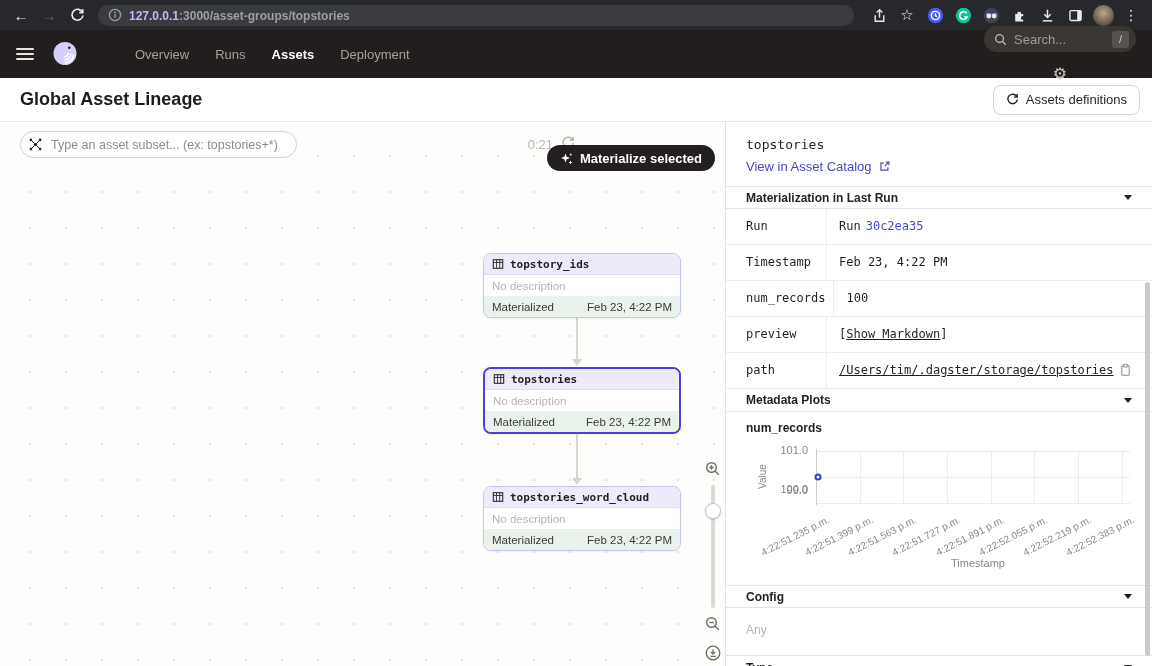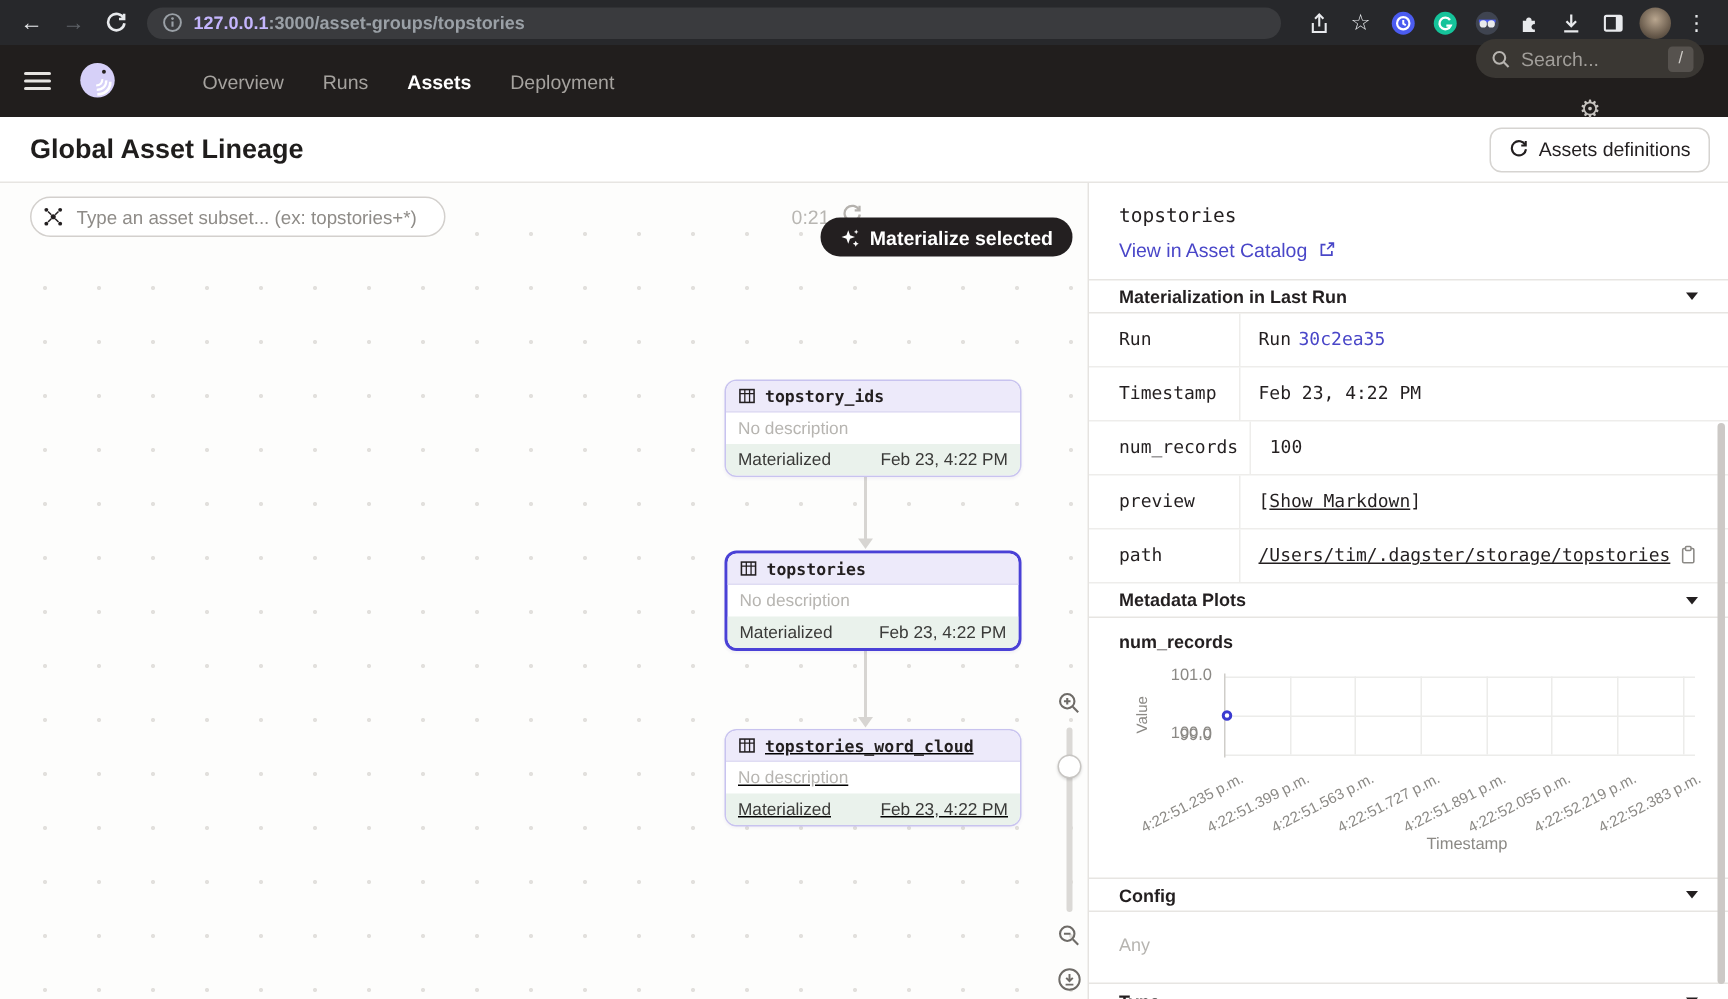--- a/index.html
+++ b/index.html
@@ -307,21 +307,21 @@
           </svg>
         <span class="nname">topstories</span>
       </div>
       <div class="ndesc">No description</div>
       <div class="nfoot">
         <span>Materialized</span>
         <span>Feb 23, 4:22 PM</span>
       </div>
     </div>
 
-    <div class="node" style="top:364px;text-decoration:underline;">
+    <div class="node" style="top:364px;">
       <div class="nhead">
         <svg width="12" height="12" viewBox="0 0 14 14">
             <rect x="1.5" y="2" width="11" height="10" fill="none" stroke="#231f20" stroke-width="1.2"></rect>
             <path d="M1.5 5.2h11M5.3 2v10M9 2v10" stroke="#231f20" stroke-width="1"></path>
           </svg>
         <span class="nname">topstories_word_cloud</span>
       </div>
       <div class="ndesc">No description</div>
       <div class="nfoot">
         <span>Materialized</span>

